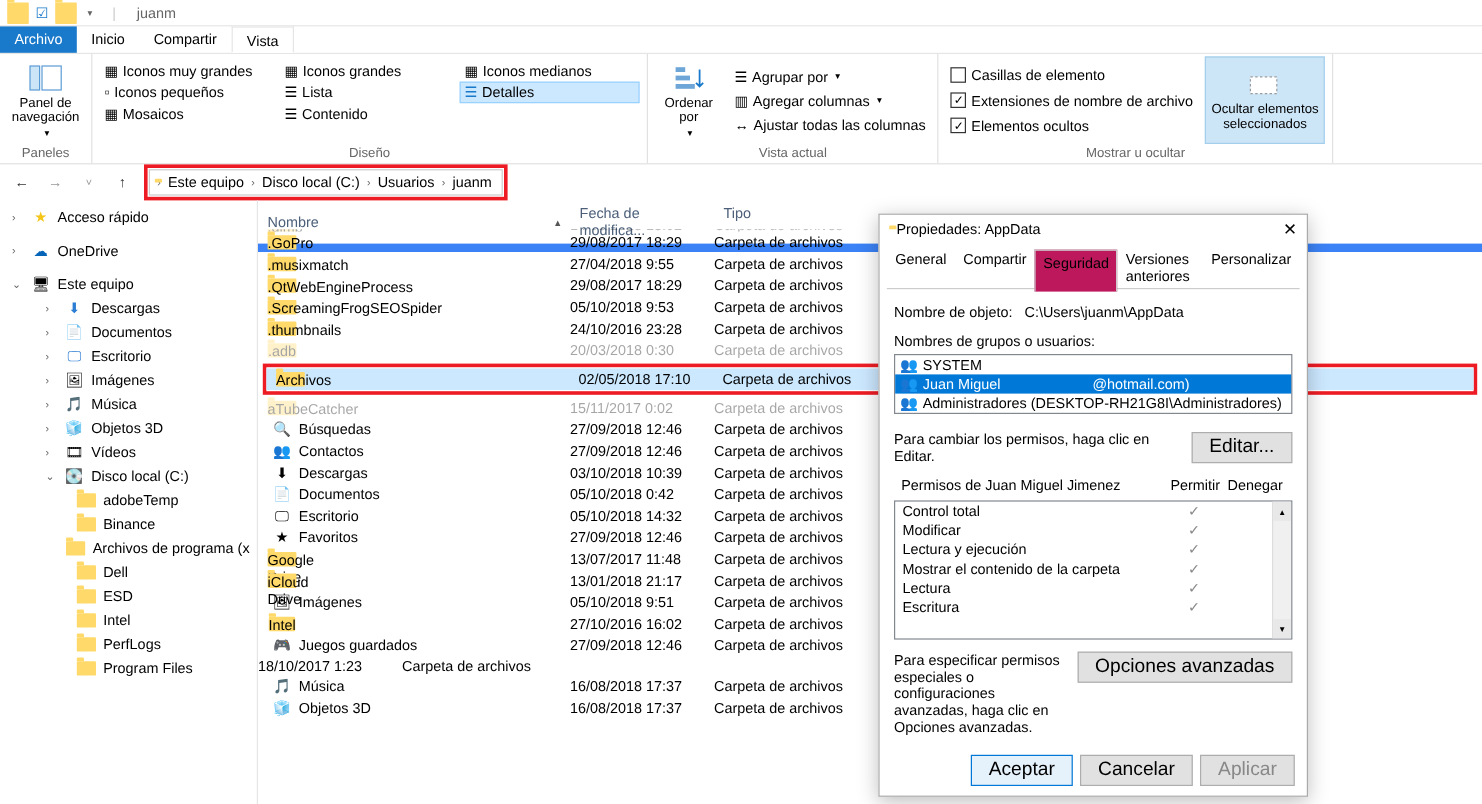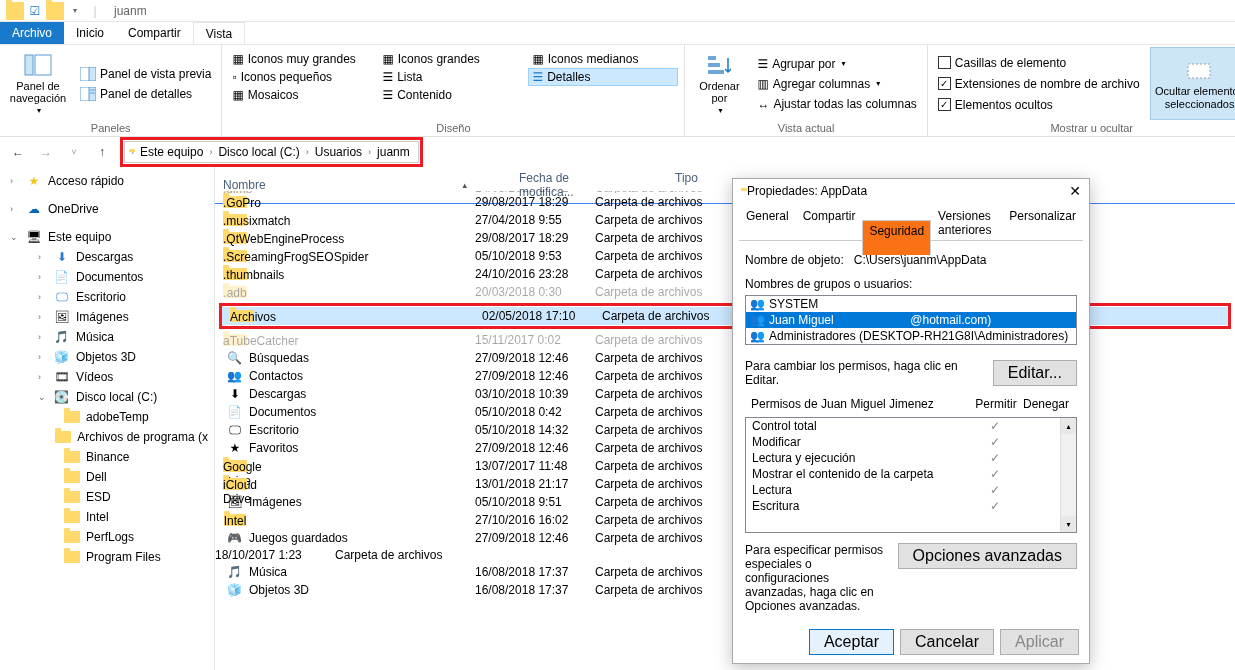--- a/index.html
+++ b/index.html
@@ -44,41 +44,41 @@
 .body { display: flex; height: calc(100% - 167px); }
 .sidebar { width: 215px; border-right: 1px solid #e5e5e5; overflow-y: auto; padding: 4px 0; }
 .tree-item { display: flex; align-items: center; gap: 6px; padding: 2px 6px 2px 18px; white-space: nowrap; }
 .tree-item.root { padding-left: 10px; }
 .tree-item.lvl2 { padding-left: 38px; }
 .tree-item.lvl3 { padding-left: 48px; }
 .tree-item .tw { width: 10px; font-size: 9px; color: #666; }
 .tree-item .ico { width: 16px; height: 16px; display: inline-flex; align-items: center; justify-content: center; }
 
 .list { flex: 1; overflow: hidden; position: relative; }
-.list-header { display: flex; border-bottom: 1px solid #3b82f6; color: #4c607a; gap: 36px; }
+.list-header { display: flex; border-bottom: 7px solid #3b82f6; color: #4c607a; }
 .list-header div { padding: 4px 8px; }
 .col-name { width: 260px; display: flex; align-items: center; }
 .col-date { width: 120px; }
 .col-type { flex: 1; }
 .sort { margin-left: auto; font-size: 9px; color: #555; }
 .list-rows { position: absolute; top: 24px; left: 0; right: 0; bottom: 0; overflow: hidden; }
 .row { display: flex; padding: 1px 0; align-items: center; }
 .row .col-name { display: flex; align-items: center; gap: 6px; padding-left: 12px; }
 .row .ico { width: 16px; height: 16px; display: inline-flex; align-items: center; justify-content: center; }
 .row.selected-wrap { border: 3px solid #ed1c24; margin: 2px 4px; }
 .row.selected { background: #cce8ff; }
 .row.dim { opacity: 0.35; }
 
 
 .dialog { position: absolute; top: 178px; left: 732px; width: 358px; background: #fff; border: 1px solid #aaa; box-shadow: 0 4px 16px rgba(0,0,0,0.25); }
 .dlg-title { display: flex; align-items: center; padding: 4px 8px; gap: 6px; }
 .dlg-title .close { margin-left: auto; font-size: 14px; cursor: pointer; }
 .dlg-tabs { display: flex; border-bottom: 1px solid #ccc; margin: 2px 6px 0 6px; }
 .dlg-tab { padding: 3px 6px; font-size: 12px; border: 1px solid transparent; border-bottom: none; cursor: pointer; }
-.dlg-tab.active { border-color: #ccc; background: #f97316; position: relative; top: 15px; }
+.dlg-tab.active { border-color: #ccc; background: #be185d; position: relative; top: 3px; }
 .dlg-body { padding: 8px 12px; font-size: 11px; }
 .dlg-body .line { margin: 4px 0; }
 .groupbox { border: 1px solid #828790; margin-top: 4px; }
 .gb-row { display: flex; align-items: center; gap: 4px; padding: 1px 4px; font-size: 11px; }
 .gb-row.sel { background: #0078d7; color: #fff; }
 .perm-list { border: 1px solid #828790; margin-top: 4px; height: 116px; overflow: hidden; position: relative; }
 .perm-head { display: flex; padding: 2px 6px; font-size: 11px; }
 .perm-head .pname { flex: 1; }
 .perm-head .pcol { width: 50px; text-align: center; }
 .perm-row { display: flex; padding: 1px 6px; font-size: 11px; }
@@ -128,38 +128,20 @@
         <div class="ico">
           <svg width="28" height="22">
               <rect x="1" y="1" width="8" height="20" fill="#cde6f7" stroke="#5b9bd5"></rect>
               <rect x="11" y="1" width="16" height="20" fill="#fff" stroke="#5b9bd5"></rect>
             </svg>
         </div>
         <span style="font-size:11px;line-height:1.1">Panel de
 navegación</span>
         <span class="caret">▾</span>
       </div>
-      <div style="display:flex;flex-direction:column;justify-content:center;gap:2px">
-        <div class="small-row">
-          <svg width="16" height="14">
-              <rect x="0" y="0" width="16" height="14" fill="#fff" stroke="#5b9bd5"></rect>
-              <rect x="9" y="0" width="7" height="14" fill="#cde6f7" stroke="#5b9bd5"></rect>
-            </svg>
-          <span>Panel de vista previa</span>
-        </div>
-        <div class="small-row">
-          <svg width="16" height="14">
-              <rect x="0" y="0" width="16" height="14" fill="#fff" stroke="#5b9bd5"></rect>
-              <rect x="9" y="0" width="7" height="14" fill="#cde6f7" stroke="#5b9bd5"></rect>
-              <line x1="10" y1="3" x2="15" y2="3" stroke="#5b9bd5"></line>
-              <line x1="10" y1="6" x2="15" y2="6" stroke="#5b9bd5"></line>
-            </svg>
-          <span>Panel de detalles</span>
-        </div>
-      </div>
     </div>
     <div class="group-label">Paneles</div>
   </div>
 
   <div class="group layout" style="flex:0 0 420px">
     <div class="group-body" style="flex-direction:column;gap:0;padding-top:3px">
       <div style="display:flex">
         <div class="small-row">
             <span>▦</span>
             <span>Iconos muy grandes</span>
@@ -352,28 +334,28 @@
           <span class="ico">
             <span class="folder-ico"></span>
           </span>
           <span>adobeTemp</span>
         </div>
         <div class="tree-item lvl3">
           <span class="tw"></span>
           <span class="ico">
             <span class="folder-ico"></span>
           </span>
-          <span>Archivos de programa (x</span>
+          <span>Binance</span>
         </div>
         <div class="tree-item lvl3">
           <span class="tw"></span>
           <span class="ico">
             <span class="folder-ico"></span>
           </span>
-          <span>Binance</span>
+          <span>Archivos de programa (x</span>
         </div>
         <div class="tree-item lvl3">
           <span class="tw"></span>
           <span class="ico">
             <span class="folder-ico"></span>
           </span>
           <span>Dell</span>
         </div>
         <div class="tree-item lvl3">
           <span class="tw"></span>

